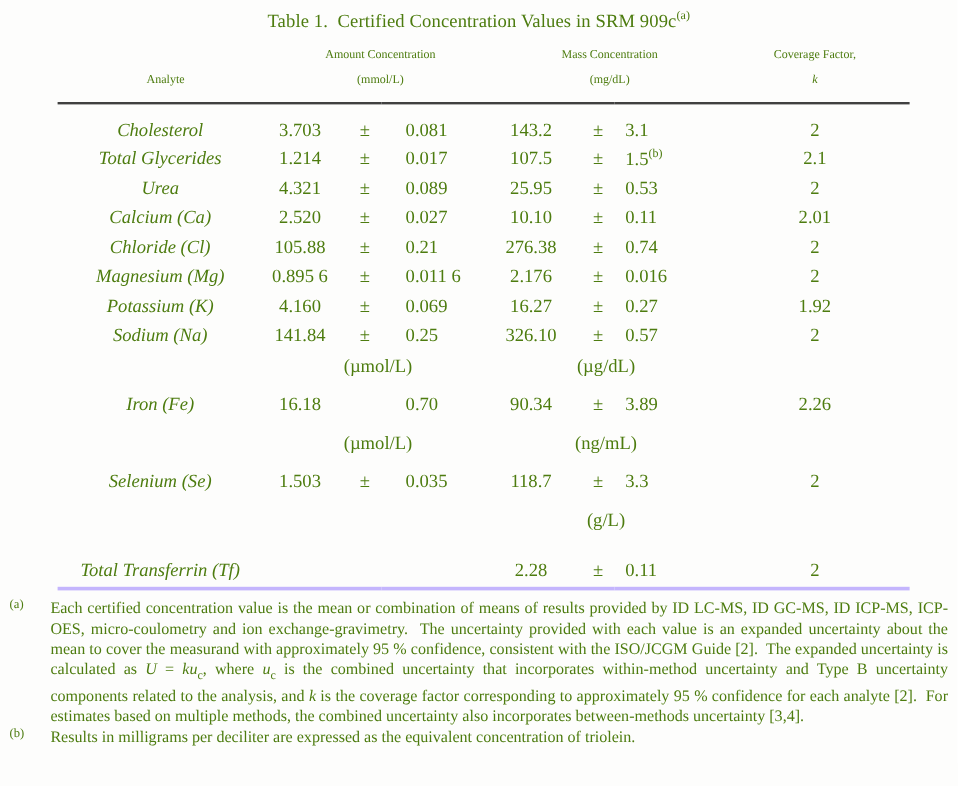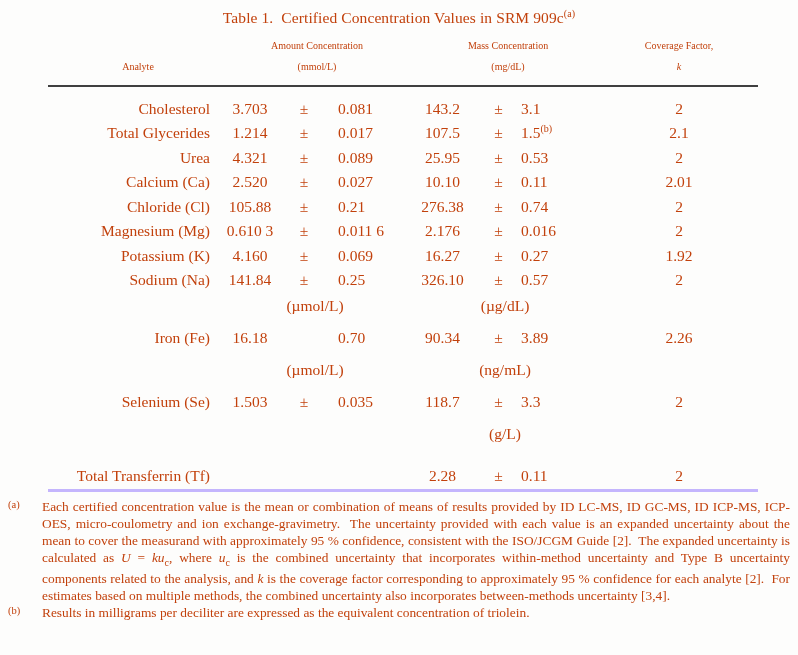--- a/index.html
+++ b/index.html
@@ -5,21 +5,21 @@
   html, body {
     margin: 0;
     padding: 0;
     background: #ffffff;
   }
   .page {
     position: relative;
     width: 798px;
     height: 655px;
     background: #fdfdfc;
-    color: #c2410c;
+    color: #4d7c0f;
     font-family: "Liberation Serif", "DejaVu Serif", serif;
     overflow: hidden;
   }
   .title {
     text-align: center;
     font-size: 15.5px;
     padding-top: 8px;
     letter-spacing: 0.1px;
   }
   .title sup { font-size: 10px; }
@@ -44,21 +44,21 @@
     line-height: 21px;
     font-size: 10px;
   }
   th.h-analyte { text-align: center; padding-left: 18px !important; padding-top: 2px !important; }
   th.h-amount  { text-align: center; padding-left: 24px !important; padding-top: 2px !important; }
   th.h-mass    { text-align: center; padding-left: 16px !important; padding-top: 2px !important; }
   th.h-cov     { text-align: center; padding-top: 2px !important; }
   .italic { font-style: italic; }
 
   td { height: 24.5px; }
-  td.analyte { text-align: right; padding-left: 9px !important; }
+  td.analyte { text-align: center; padding-left: 9px !important; font-style: italic; }
   td.num-r   { text-align: center; }
   td.pm      { text-align: center; }
   td.num-l   { text-align: left; padding-left: 20px !important; }
   td.num-l2  { text-align: left; padding-left: 9px !important; }
   td.kval    { text-align: center; vertical-align: top; }
   tr.first-data td { padding-top: 6px !important; }
   tr.units td {
     height: 34px;
     text-align: center;
     vertical-align: middle;
@@ -165,21 +165,21 @@
         <td class="num-r">105.88</td>
         <td class="pm">±</td>
         <td class="num-l">0.21</td>
         <td class="num-r">276.38</td>
         <td class="pm">±</td>
         <td class="num-l2">0.74</td>
         <td class="kval">2</td>
       </tr>
       <tr>
         <td class="analyte">Magnesium (Mg)</td>
-        <td class="num-r">0.610 3</td>
+        <td class="num-r">0.895 6</td>
         <td class="pm">±</td>
         <td class="num-l">0.011 6</td>
         <td class="num-r">2.176</td>
         <td class="pm">±</td>
         <td class="num-l2">0.016</td>
         <td class="kval">2</td>
       </tr>
       <tr>
         <td class="analyte">Potassium (K)</td>
         <td class="num-r">4.160</td>

